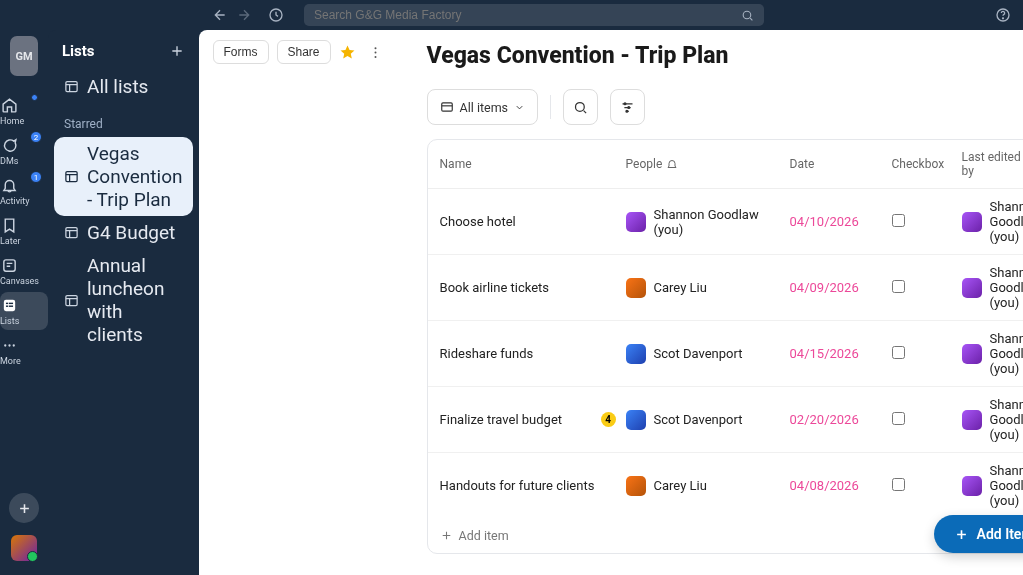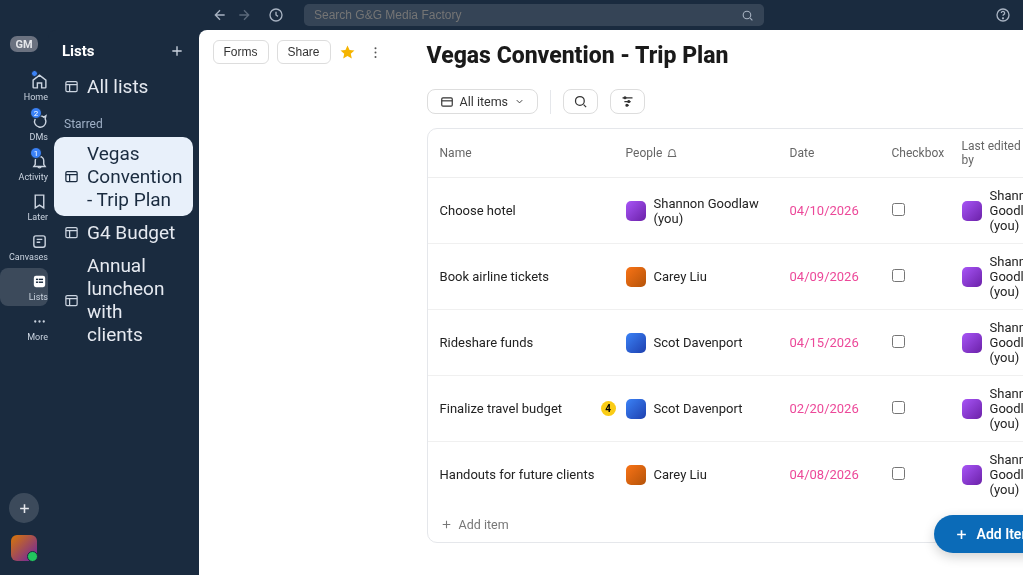--- a/index.html
+++ b/index.html
@@ -9,22 +9,22 @@
 .nav-btn { color: #a8b3c2; cursor: pointer; display: flex; align-items: center; }
 .history-btn { color: #a8b3c2; cursor: pointer; display: flex; align-items: center; margin-left: 6px; }
 .search-bar { flex: 0 0 460px; height: 22px; background: rgba(255,255,255,0.12); border-radius: 5px; display: flex; align-items: center; padding: 0 10px; margin-left: 10px; }
 .search-bar input { background: transparent; border: none; outline: none; color: #cbd4e0; font-size: 12px; flex: 1; }
 .search-bar .srch-icon { color: #a8b3c2; }
 .help-btn { margin-left: auto; color: #a8b3c2; cursor: pointer; }
 
 .app-body { display: flex; height: 545px; }
 
 .rail { width: 55px; background: #1a2b3f; display: flex; flex-direction: column; align-items: center; padding-top: 6px; gap: 2px; }
-.workspace-badge { width: 28px; height: 16px; background: #6b7280; border-radius: 7px; display: flex; align-items: center; justify-content: center; color: #e5e7eb; font-size: 11px; font-weight: 700; margin-bottom: 14px; }
-.rail-item { width: 48px; display: flex; flex-direction: column; align-items: flex-end; gap: 2px; color: #cbd4e0; cursor: pointer; padding: 4px 0; border-radius: 8px; position: relative; }
+.workspace-badge { width: 28px; height: 40px; background: #6b7280; border-radius: 7px; display: flex; align-items: center; justify-content: center; color: #e5e7eb; font-size: 11px; font-weight: 700; margin-bottom: 14px; }
+.rail-item { width: 48px; display: flex; flex-direction: column; align-items: flex-start; gap: 2px; color: #cbd4e0; cursor: pointer; padding: 4px 0; border-radius: 8px; position: relative; }
 .rail-item.active { background: rgba(255,255,255,0.15); }
 .rail-item .label { font-size: 9px; }
 .rail-icon { width: 18px; height: 18px; display: flex; align-items: center; justify-content: center; }
 .rail-badge { position: absolute; top: -1px; right: 6px; background: #3b82f6; color: #fff; font-size: 8px; width: 12px; height: 12px; border-radius: 50%; display: flex; align-items: center; justify-content: center; border: 1.5px solid #1a2b3f; }
 .rail-dot { position: absolute; top: 2px; right: 10px; width: 7px; height: 7px; border-radius: 50%; background: #3b82f6; border: 1.5px solid #1a2b3f; }
 .rail-bottom { margin-top: auto; display: flex; flex-direction: column; align-items: center; gap: 12px; padding-bottom: 14px; width: 100%; }
 .rail-plus { width: 30px; height: 30px; background: rgba(255,255,255,0.15); border-radius: 50%; display: flex; align-items: center; justify-content: center; color: #e5e7eb; cursor: pointer; }
 .rail-avatar { width: 26px; height: 26px; border-radius: 6px; background: linear-gradient(135deg,#d97706,#6b21a8); position: relative; }
 .rail-avatar::after { content: ''; position: absolute; bottom: -1px; right: -1px; width: 9px; height: 9px; border-radius: 50%; background: #22c55e; border: 1.5px solid #1a2b3f; }
 
@@ -40,21 +40,21 @@
 
 .main { flex: 1; background: #fff; border-top-left-radius: 8px; position: relative; display: flex; flex-direction: row; }
 .main-topbar { height: 44px; display: flex; align-items: center; justify-content: flex-end; gap: 8px; padding: 0 14px; }
 .pill-btn { border: 1px solid #ddd; background: #fff; border-radius: 6px; padding: 4px 10px; font-size: 12px; color: #333; cursor: pointer; }
 .star-btn { color: #f5b400; cursor: pointer; }
 .kebab-btn { color: #555; cursor: pointer; padding: 0 4px; }
 
 .content { padding: 0 26px 20px; flex: 1; overflow: auto; }
 .page-title { font-size: 23px; font-weight: 800; color: #1a1a1a; margin: 12px 0 20px; }
 .toolbar { display: flex; gap: 12px; align-items: center; margin-bottom: 14px; }
-.tool-btn { border: 1px solid #ddd; background: #fff; border-radius: 8px; height: 25px; display: flex; align-items: center; gap: 6px; padding: 0 12px; cursor: pointer; font-size: 12.5px; color: #333; }
+.tool-btn { border: 1px solid #ddd; background: #fff; border-radius: 8px; height: 36px; display: flex; align-items: center; gap: 6px; padding: 0 12px; cursor: pointer; font-size: 12.5px; color: #333; }
 .icon-only { padding: 0 9px; }
 .divider { width: 1px; height: 24px; background: #e5e7eb; }
 
 .table { border: 1px solid #e5e7eb; border-radius: 10px; overflow: hidden; background: #fff; }
 .table-header { display: flex; padding: 10px 12px; font-size: 12px; color: #666; border-bottom: 1px solid #eee; align-items: center; }
 .col-name { flex: 0 0 186px; }
 .col-people { flex: 0 0 164px; display: flex; align-items: center; gap: 4px; }
 .col-date { flex: 0 0 102px; }
 .col-check { flex: 0 0 70px; }
 .col-edited { flex: 1; }

